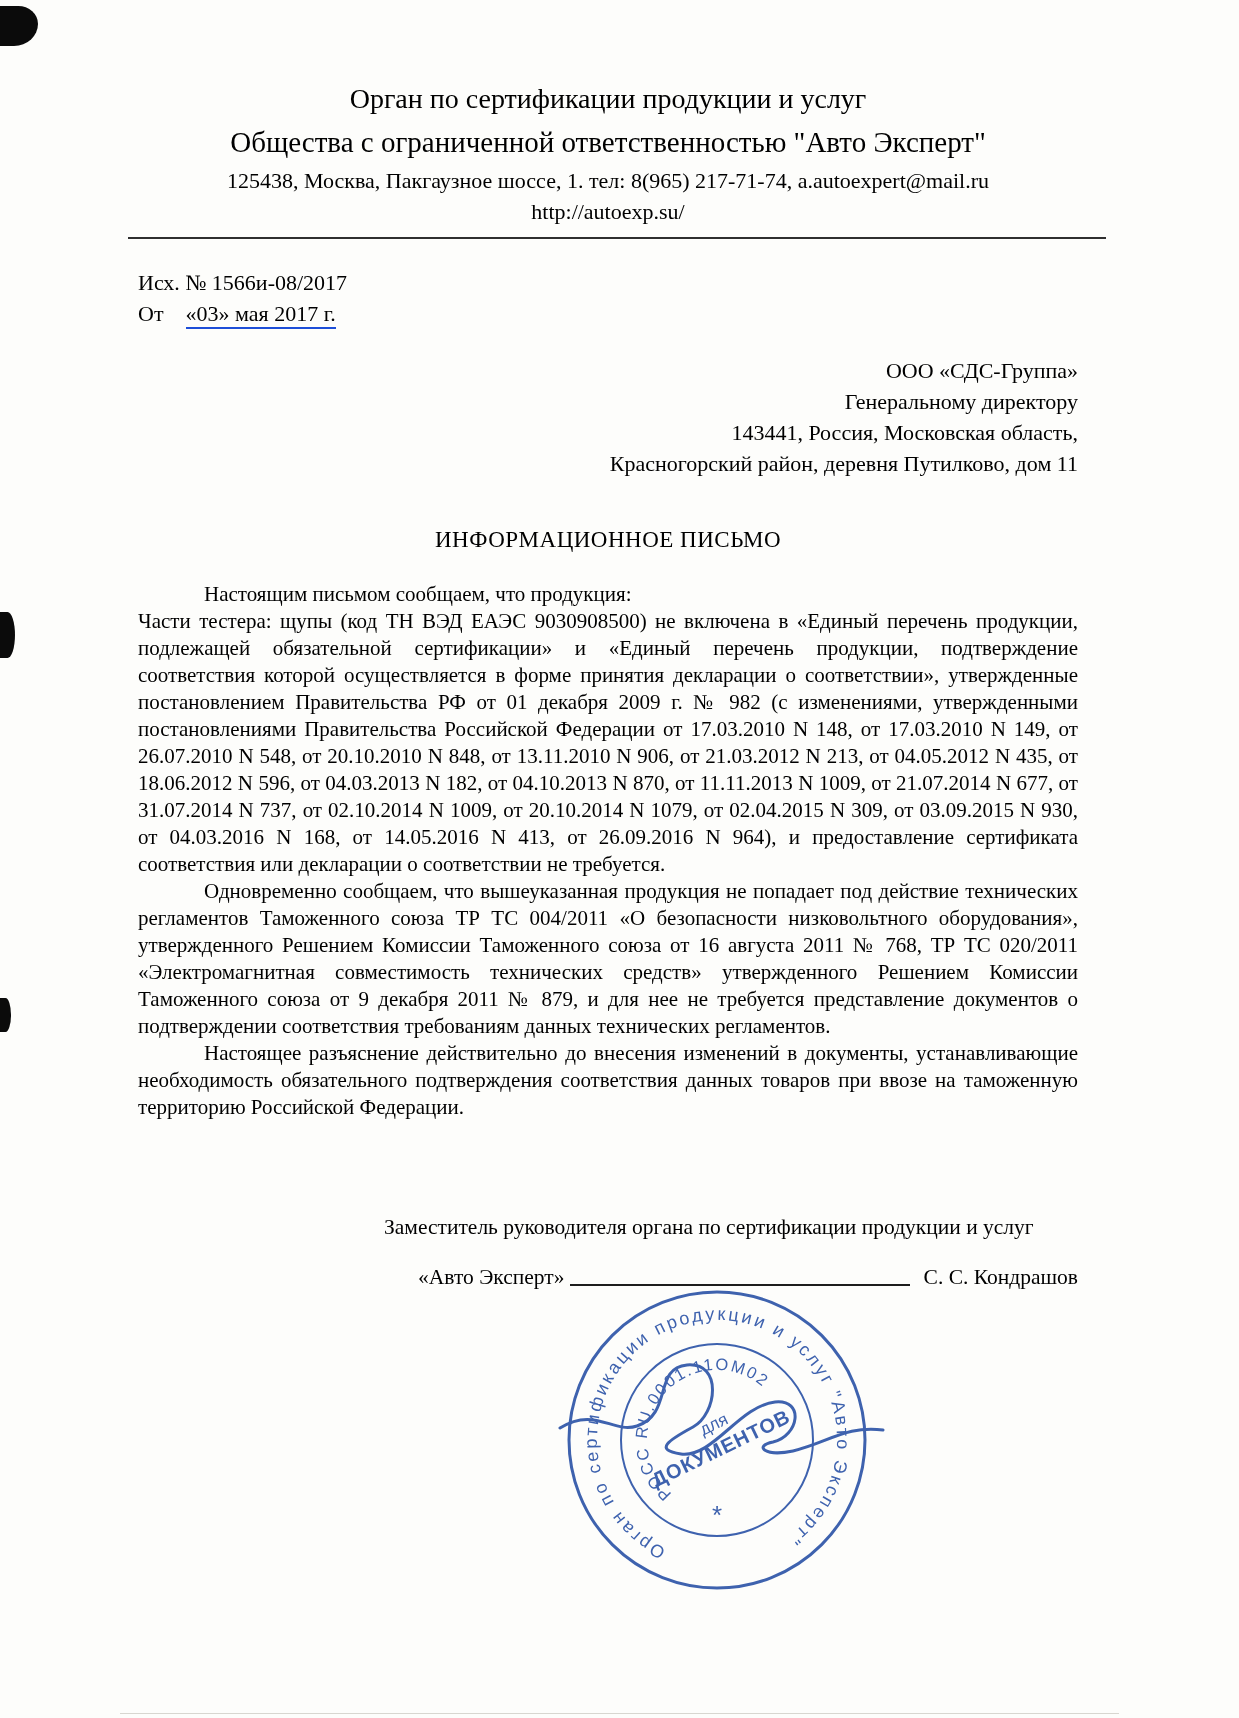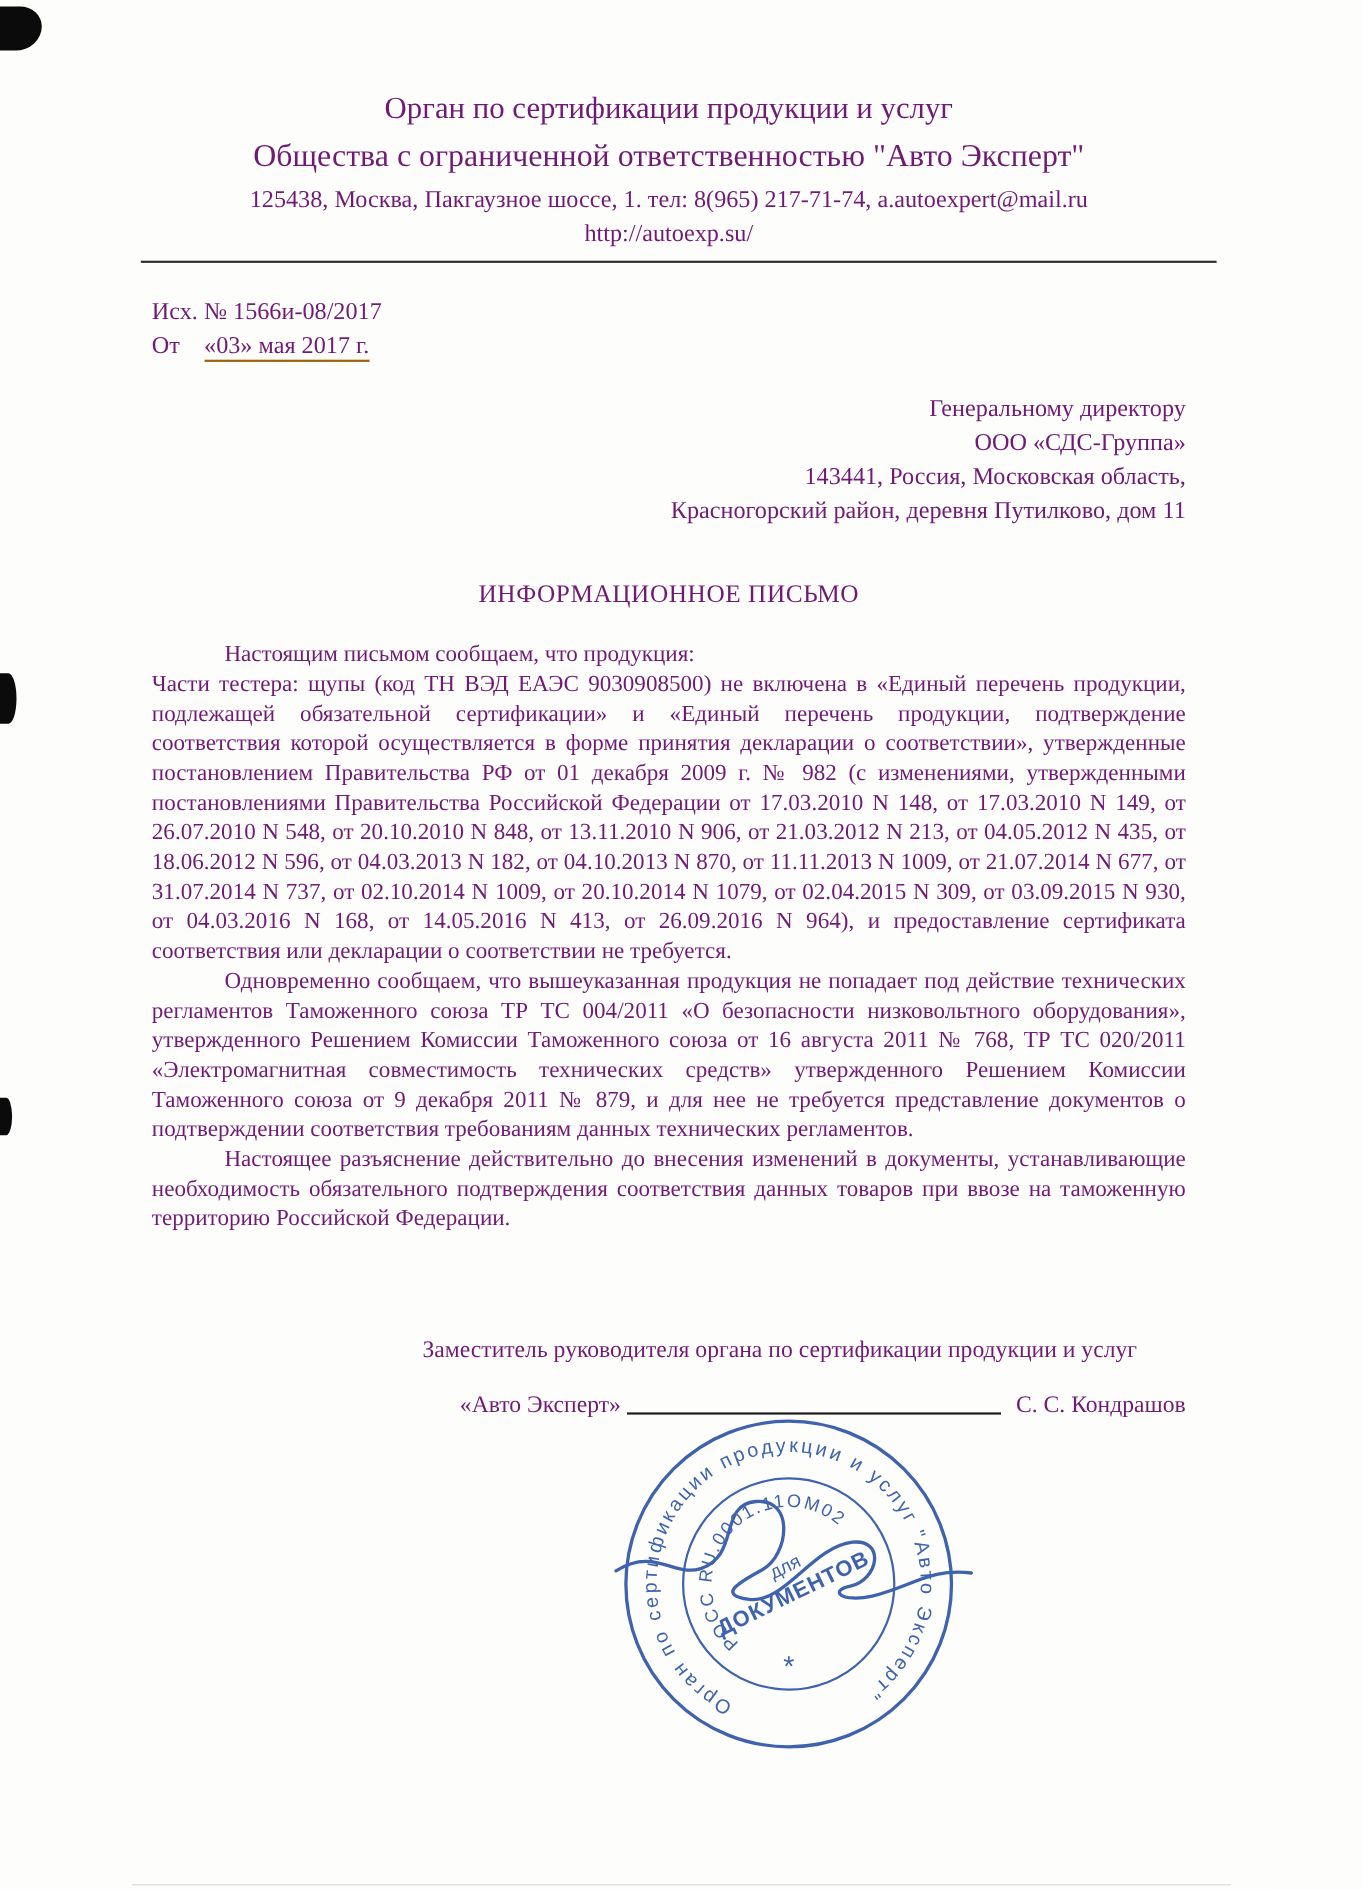--- a/index.html
+++ b/index.html
@@ -2,41 +2,41 @@
 <html lang="ru"><head>
 <meta charset="utf-8">
 <style>
   * { margin:0; padding:0; box-sizing:border-box; }
   html,body { background:#ffffff; }
   .page {
     position:relative;
     width:1239px; height:1718px;
     background:#fdfdfb;
     font-family:"Liberation Serif","DejaVu Serif",serif;
-    color:#701a75;
+    color:#000000;
     overflow:hidden;
   }
   .content { padding:78px 161px 0 138px; }
 
   
   .letterhead { text-align:center; }
   .lh-line1 { font-size:28px; line-height:42px; }
   .lh-line2 { font-size:29px; line-height:44px; }
   .lh-line3 { font-size:28px; line-height:40px; }
   .lh-addr  { font-size:22px; line-height:33px; }
   .lh-site  { font-size:22px; line-height:30px; }
   .divider {
     margin:10px -28px 0 -10px;
     border-top:2px solid #2f2f2f;
   }
 
   
   .ref { margin-top:28px; font-size:22px; line-height:31px; }
   .ref-date-prefix { margin-right:22px; }
-  .ref-date { border-bottom:2px solid #a16207; padding-bottom:1px; }
+  .ref-date { border-bottom:2px solid #1d4ed8; padding-bottom:1px; }
 
   
   .recipient { margin-top:26px; text-align:right; font-size:22px; line-height:31px; }
 
   
   .letter-title {
     margin-top:46px;
     text-align:center;
     font-size:23px;
     letter-spacing:0.5px;
@@ -91,22 +91,22 @@
     <div class="divider"></div>
 
     <div class="ref">
       <div>Исх. № 1566и-08/2017</div>
       <div>
         <span class="ref-date-prefix">От</span><span class="ref-date">«03» мая 2017 г.</span>
       </div>
     </div>
 
     <div class="recipient">
+      <div>ООО «СДС-Группа»</div>
       <div>Генеральному директору</div>
-      <div>ООО «СДС-Группа»</div>
       <div>143441, Россия, Московская область,</div>
       <div>Красногорский район, деревня Путилково, дом 11</div>
     </div>
 
     <div class="letter-title">ИНФОРМАЦИОННОЕ ПИСЬМО</div>
 
     <div class="body-text">
       <p class="para indent">Настоящим письмом сообщаем, что продукция:</p>
       <p class="para">Части тестера: щупы (код ТН ВЭД ЕАЭС 9030908500) не включена в «Единый перечень продукции, подлежащей обязательной сертификации» и «Единый перечень продукции, подтверждение соответствия которой осуществляется в форме принятия декларации о соответствии», утвержденные постановлением Правительства РФ от 01 декабря 2009 г. № 982 (с изменениями, утвержденными постановлениями Правительства Российской Федерации от 17.03.2010 N 148, от 17.03.2010 N 149, от 26.07.2010 N 548, от 20.10.2010 N 848, от 13.11.2010 N 906, от 21.03.2012 N 213, от 04.05.2012 N 435, от 18.06.2012 N 596, от 04.03.2013 N 182, от 04.10.2013 N 870, от 11.11.2013 N 1009, от 21.07.2014 N 677, от 31.07.2014 N 737, от 02.10.2014 N 1009, от 20.10.2014 N 1079, от 02.04.2015 N 309, от 03.09.2015 N 930, от 04.03.2016 N 168, от 14.05.2016 N 413, от 26.09.2016 N 964), и предоставление сертификата соответствия или декларации о соответствии не требуется.</p>
       <p class="para indent">Одновременно сообщаем, что вышеуказанная продукция не попадает под действие технических регламентов Таможенного союза ТР ТС 004/2011 «О безопасности низковольтного оборудования», утвержденного Решением Комиссии Таможенного союза от 16 августа 2011 № 768, ТР ТС 020/2011 «Электромагнитная совместимость технических средств» утвержденного Решением Комиссии Таможенного союза от 9 декабря 2011 № 879, и для нее не требуется представление документов о подтверждении соответствия требованиям данных технических регламентов.</p>

